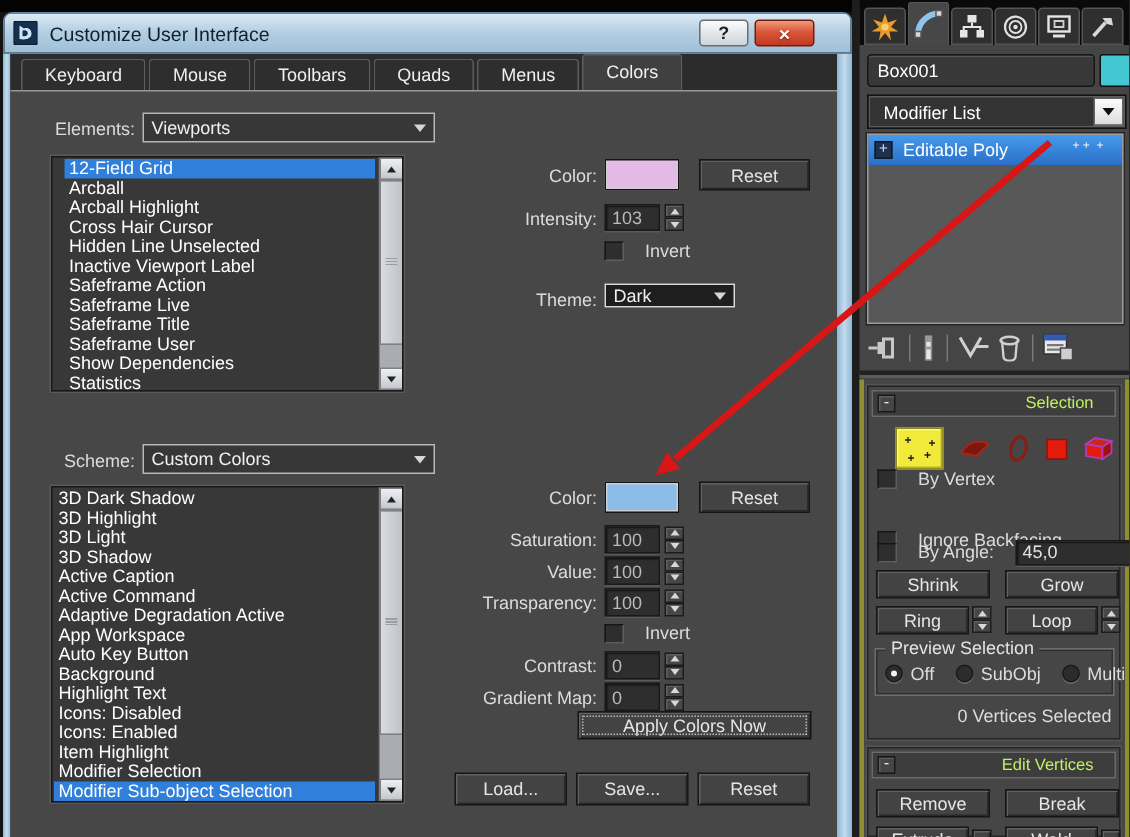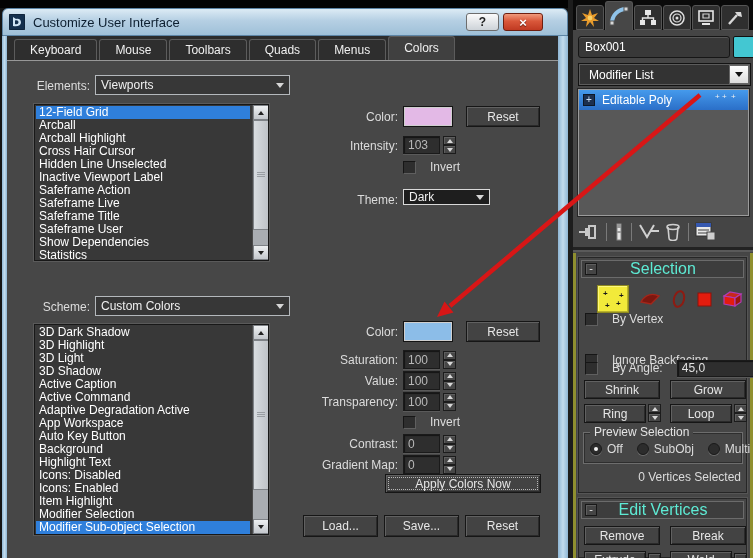--- a/index.html
+++ b/index.html
@@ -117,21 +117,21 @@
 
   
   .subobj-frame { left:573px; top:253px; width:180px; height:305px;
     border-left:3px solid #8f8f2f; border-right:3px solid #8f8f2f; background:#464646; }
 
   .rollout { border:1px solid #262626; box-shadow:0 0 0 1px #555; background:#464646; }
   .rhead { position:absolute; left:2px; right:2px; top:2px; height:18px; background:#3d3d3d;
     border:1px solid #6b6b6b; display:flex; align-items:center; }
   .rhead .minus { width:12px; height:12px; margin-left:3px; background:#454545; border:1px solid #181818;
     box-shadow: inset 1px 1px 0 #5e5e5e; color:#e8e8e8; font-size:11px; line-height:9px; text-align:center; }
-  .rhead .rtitle { flex:1; text-align:center; color:#5eead4; font-size:16px; margin-right:14px; }
+  .rhead .rtitle { flex:1; text-align:right; color:#bef264; font-size:11px; margin-right:14px; }
 
   .chkrow { display:flex; align-items:center; gap:14px; }
   .groupbox { border:1px solid #6d6d6d; box-shadow:0 0 0 1px #2e2e2e inset; }
   .gtitle { position:absolute; top:-8px; left:6px; background:#464646; padding:0 4px; color:#e4e4e4; font-size:12px; }
   .radio { display:flex; align-items:center; gap:5px; }
   .rb { width:12px; height:12px; border-radius:50%; background:#2c2c2c;
     border:1px solid #191919; box-shadow:0 1px 0 #6a6a6a; position:relative; }
   .radio.selected .rb::after { content:""; position:absolute; left:3px; top:3px; width:4px; height:4px;
     border-radius:50%; background:#f2f2f2; }
   .radio .lbl { font-size:12px; }
@@ -390,21 +390,21 @@
 
   </div>
   <div class="abs tab-line"></div>
 
   <span class="abs lbl" style="left:10px; top:79px; width:80px; text-align:right;">Elements:</span>
   <div class="abs combo" style="left:95px; top:75px; width:195px; height:20px;">
     <span>Viewports</span>
     <span class="carr"></span>
   </div>
 
-  <div class="abs listbox" style="left:34px; top:104px; width:235px; height:157px; padding:1px 18px 0 1px;">
+  <div class="abs listbox" style="left:34px; top:104px; width:235px; height:157px; padding:1px 18px 0 8px;">
 
       <div class="lrow selected">12-Field Grid</div>
 
       <div class="lrow">Arcball</div>
 
       <div class="lrow">Arcball Highlight</div>
 
       <div class="lrow">Cross Hair Cursor</div>
 
       <div class="lrow">Hidden Line Unselected</div>

